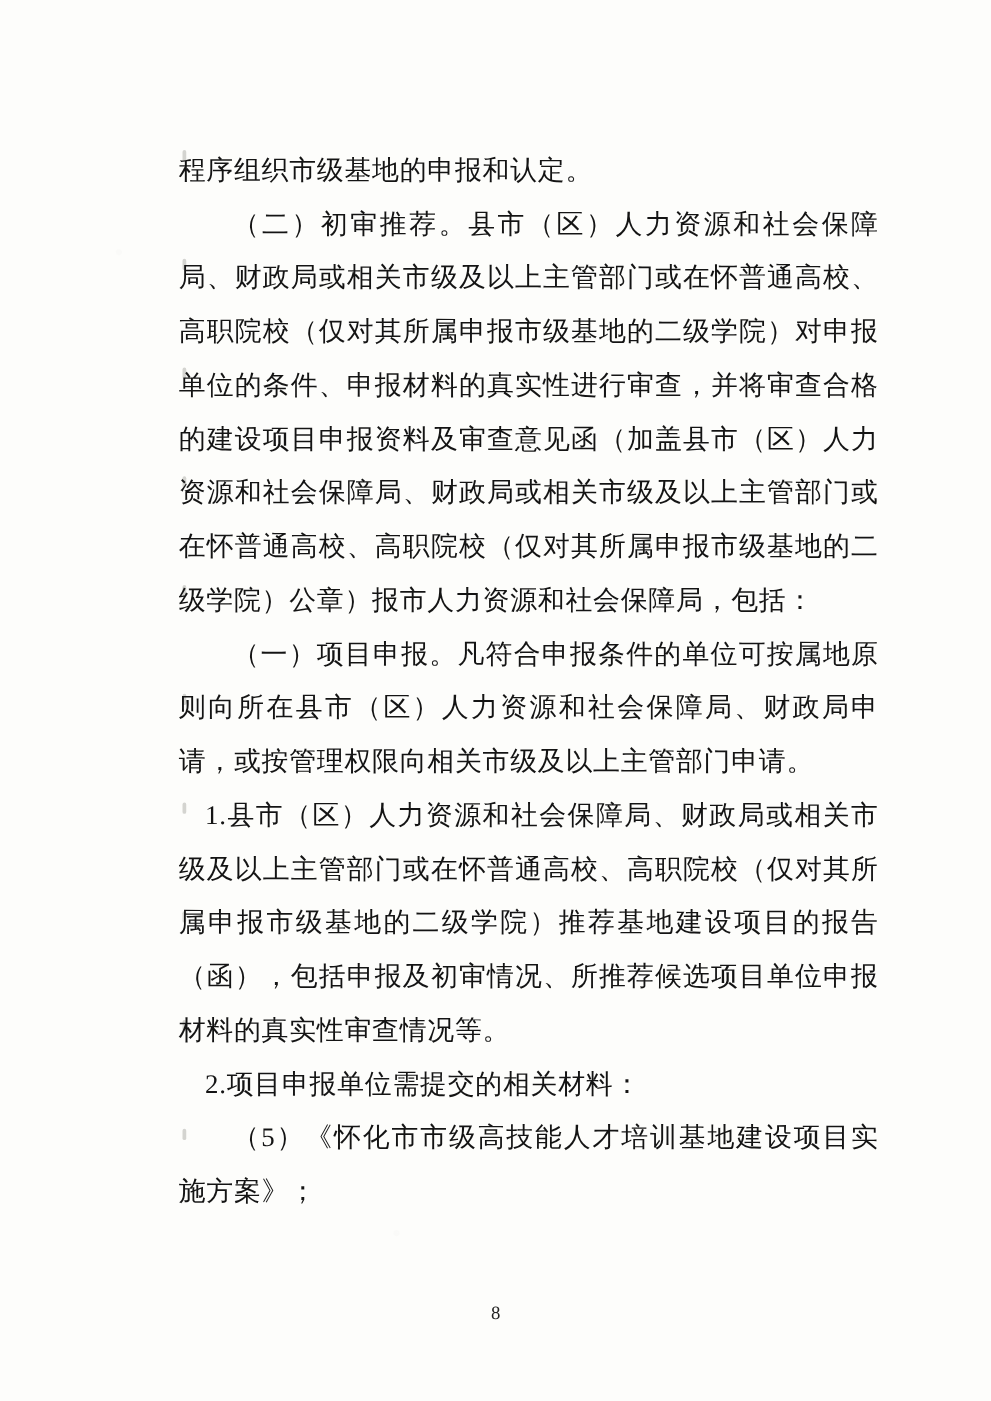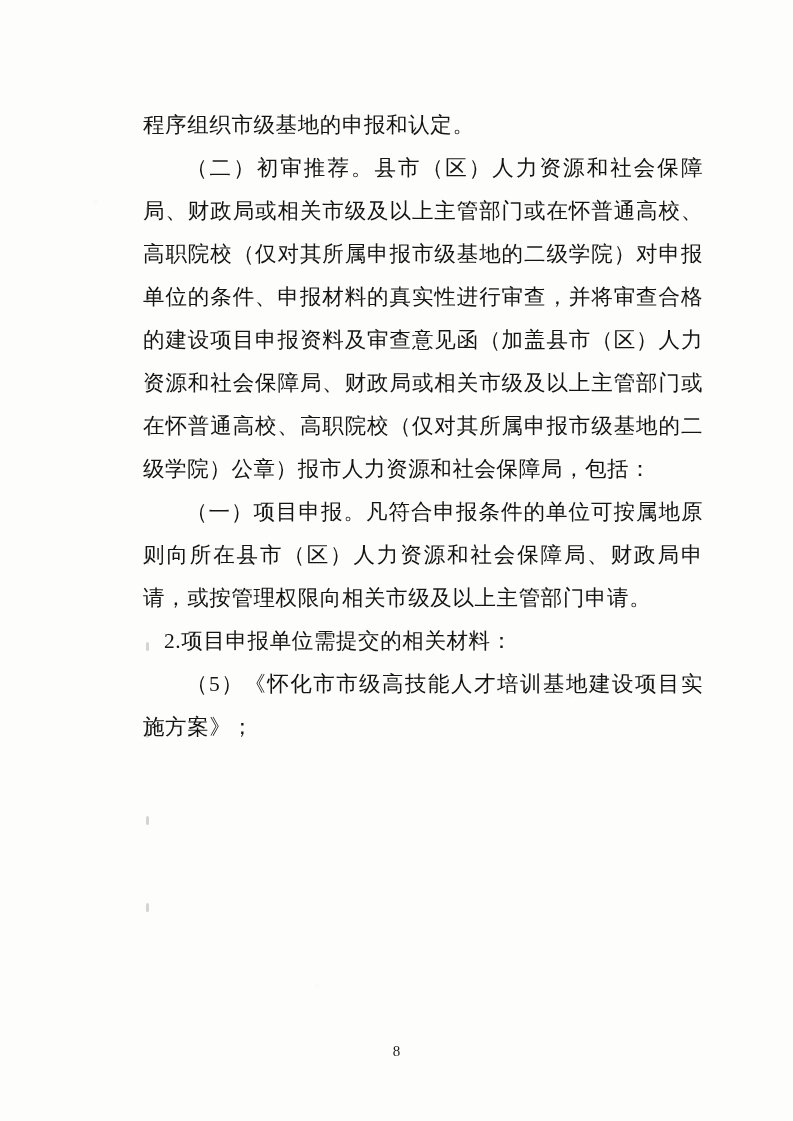--- a/index.html
+++ b/index.html
@@ -47,21 +47,21 @@
     width: 3px;
     height: 9px;
     margin-bottom: 78px;
     background: rgba(120, 120, 110, 0.30);
     border-radius: 2px;
   }
 
   .doc-body {
     position: absolute;
     left: 143px;
-    top: 104px;
+    top: 115px;
     width: 560px;
   }
 
   .para {
     font-size: 21.5px;
     line-height: 43px;
     letter-spacing: 0.6px;
     text-align: justify;
     text-justify: inter-ideograph;
     margin: 0;
@@ -102,18 +102,19 @@
     <span></span>
     <span></span>
     <span></span>
     <span></span>
   </div>
 
   <div class="doc-body">
     <p class="para">程序组织市级基地的申报和认定。</p>
     <p class="para indent">（二）初审推荐。县市（区）人力资源和社会保障局、财政局或相关市级及以上主管部门或在怀普通高校、高职院校（仅对其所属申报市级基地的二级学院）对申报单位的条件、申报材料的真实性进行审查，并将审查合格的建设项目申报资料及审查意见函（加盖县市（区）人力资源和社会保障局、财政局或相关市级及以上主管部门或在怀普通高校、高职院校（仅对其所属申报市级基地的二级学院）公章）报市人力资源和社会保障局，包括：</p>
     <p class="para indent">（一）项目申报。凡符合申报条件的单位可按属地原则向所在县市（区）人力资源和社会保障局、财政局申请，或按管理权限向相关市级及以上主管部门申请。</p>
+    <p class="para indent-half">1.县市（区）人力资源和社会保障局、财政局或相关市级及以上主管部门或在怀普通高校、高职院校（仅对其所属申报市级基地的二级学院）推荐基地建设项目的报告（函），包括申报及初审情况、所推荐候选项目单位申报材料的真实性审查情况等。</p>
     <p class="para indent-half">2.项目申报单位需提交的相关材料：</p>
     <p class="para indent">（5）《怀化市市级高技能人才培训基地建设项目实施方案》；</p>
   </div>
 
   <div class="page-number">8</div>
 </div>
 
 </body></html>

